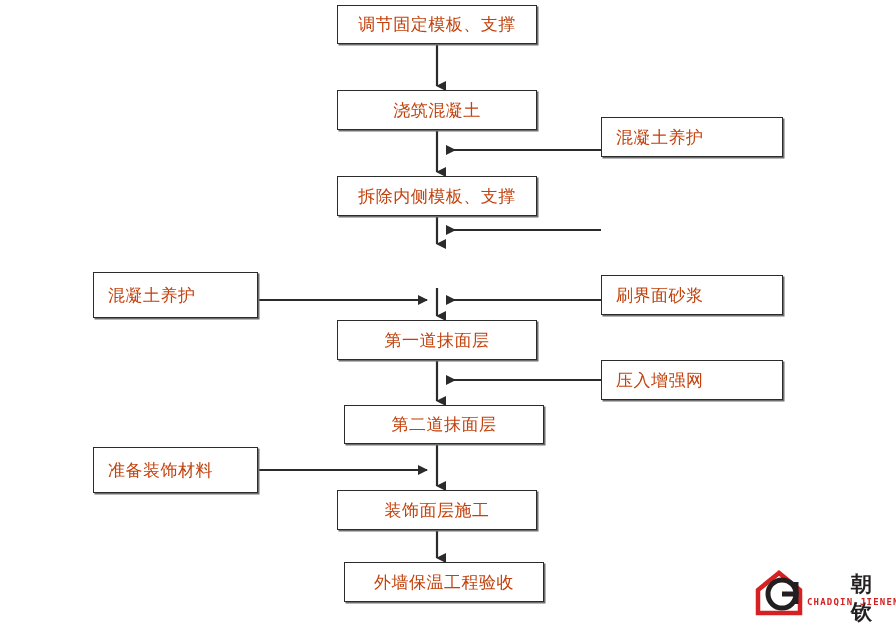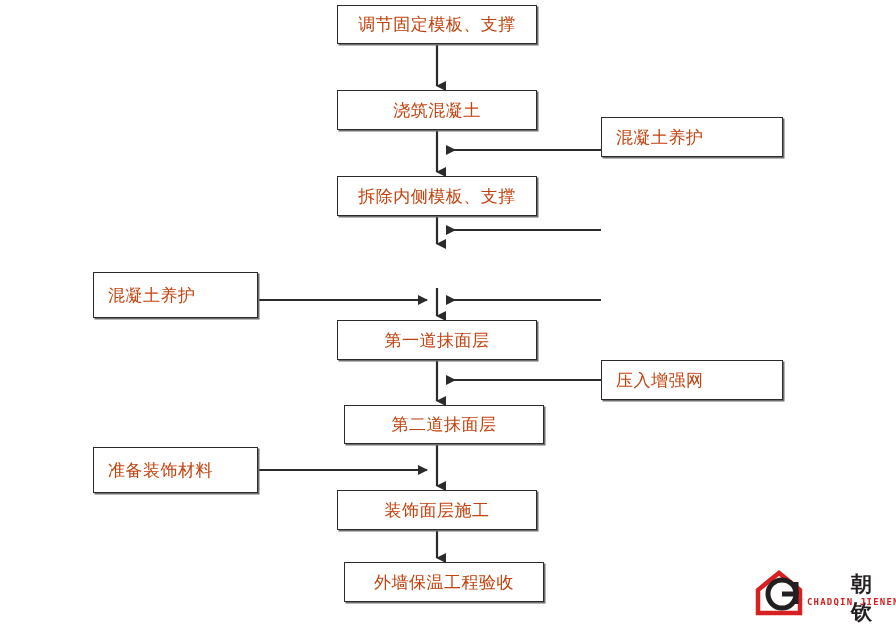--- a/index.html
+++ b/index.html
@@ -147,20 +147,21 @@
 
   <div class="node center" style="left:344px; top:405px; width:200px; height:39px;">第二道抹面层</div>
 
   <div class="node center" style="left:337px; top:490px; width:200px; height:40px;">装饰面层施工</div>
 
   <div class="node center" style="left:337px; top:562px; width:200px; height:40px;margin-left:7px;">外墙保温工程验收</div>
 
   <div class="node" style="left:601px; top:117px; width:182px; height:40px;">混凝土养护</div>
 
 
+  <div class="node" style="left:601px; top:275px; width:182px; height:40px;">刷界面砂浆</div>
 
   <div class="node" style="left:601px; top:360px; width:182px; height:40px;">压入增强网</div>
 
   <div class="node" style="left:93px; top:272px; width:165px; height:46px;">混凝土养护</div>
 
   <div class="node" style="left:93px; top:447px; width:165px; height:46px;">准备装饰材料</div>
 
   <div id="logo">
     <svg class="mark" viewBox="0 0 48 46" xmlns="http://www.w3.org/2000/svg">
       <path d="M3,20 L24,3 L45,20 L45,43 L3,43 Z" fill="none" stroke="#d62021" stroke-width="4.5" stroke-linejoin="miter"></path>

